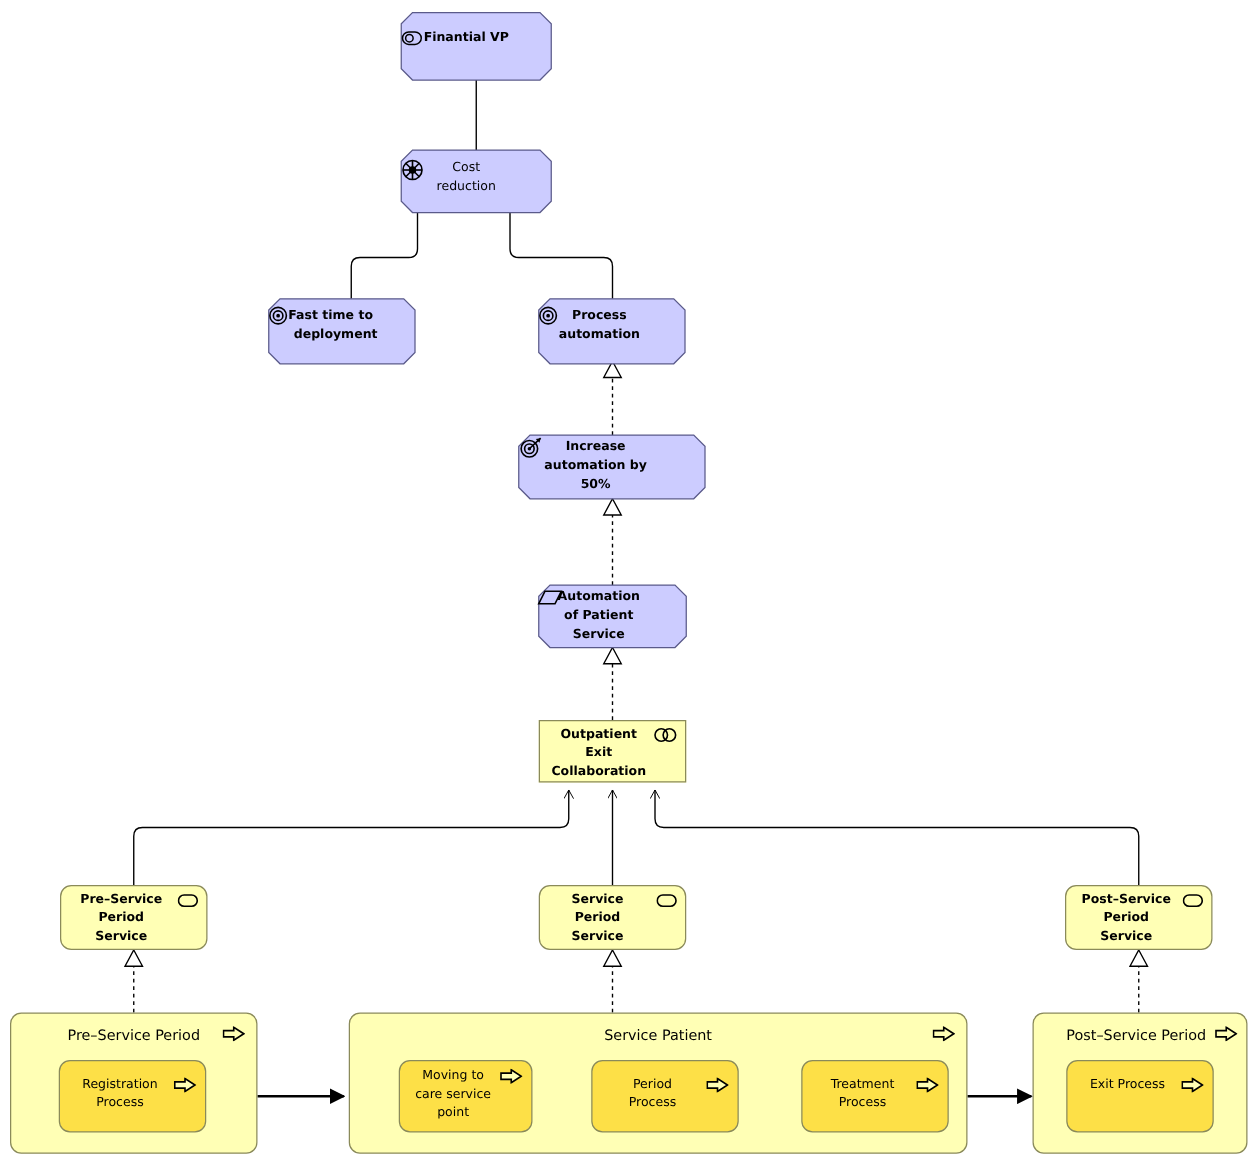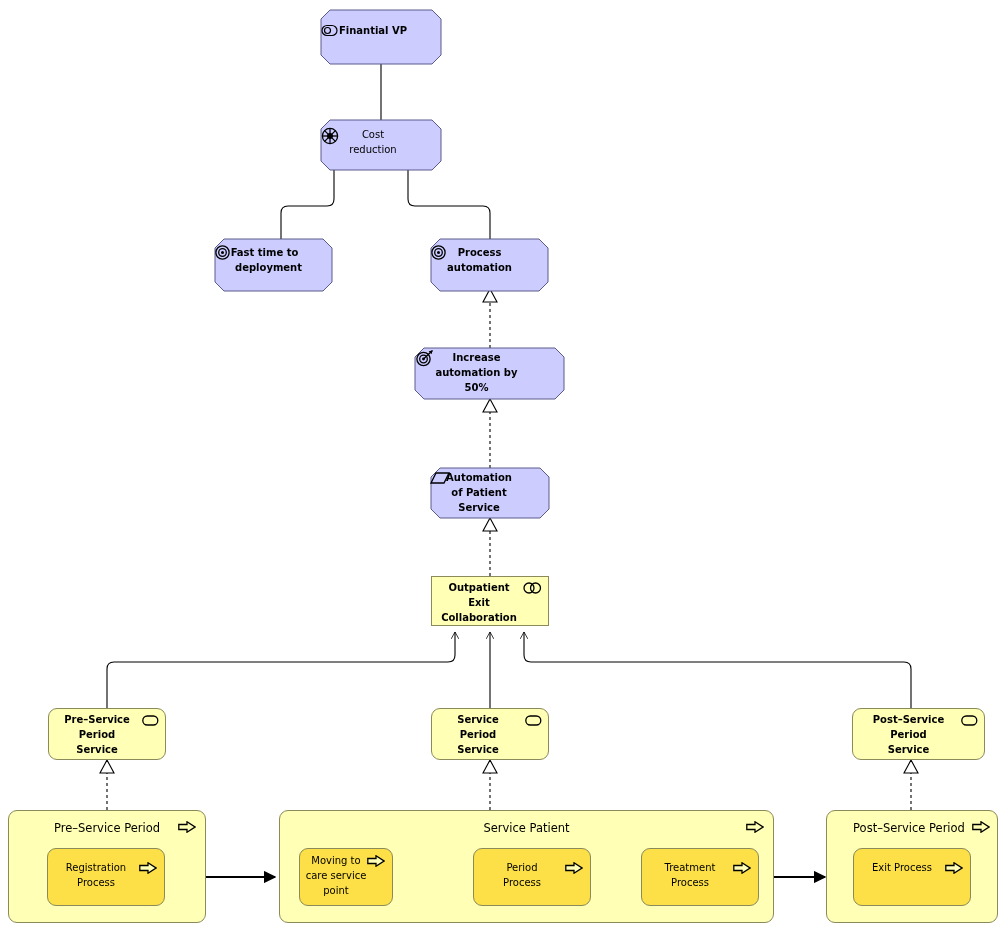--- a/index.html
+++ b/index.html
@@ -168,21 +168,21 @@
 
   <div class="node biz rounded" style="left:431px;top:708px;width:118px;height:52px;">
     <div class="lbl" style="top:3px;padding-right:24px;font-weight:bold;">Service</div>
     <div class="lbl" style="top:18px;padding-right:24px;font-weight:bold;">Period</div>
     <div class="lbl" style="top:33px;padding-right:24px;font-weight:bold;">Service</div>
     <svg class="ico" style="right:6px;top:6px;" width="17" height="11">
       <rect x="0.8" y="1" width="15" height="9" rx="4.5" ry="4.5" fill="#ffffb5" stroke="#000" stroke-width="1.3"></rect>
     </svg>
   </div>
 
-  <div class="node biz rounded" style="left:852px;top:708px;width:133px;height:52px;">
+  <div class="node biz rounded" style="left:852px;top:708px;width:118px;height:52px;">
     <div class="lbl" style="top:3px;padding-right:20px;font-weight:bold;">Post–Service</div>
     <div class="lbl" style="top:18px;padding-right:20px;font-weight:bold;">Period</div>
     <div class="lbl" style="top:33px;padding-right:20px;font-weight:bold;">Service</div>
     <svg class="ico" style="right:6px;top:6px;" width="17" height="11">
       <rect x="0.8" y="1" width="15" height="9" rx="4.5" ry="4.5" fill="#ffffb5" stroke="#000" stroke-width="1.3"></rect>
     </svg>
   </div>
 
   <div class="proc-container" style="left:8px;top:810px;width:198px;height:113px;">
     <div class="proc-title" style="top:10px;">Pre–Service Period</div>
@@ -197,21 +197,21 @@
       </svg>
     </div>
   </div>
 
   <div class="proc-container" style="left:279px;top:810px;width:495px;height:113px;">
     <div class="proc-title" style="top:10px;">Service Patient</div>
     <svg class="ico" style="right:9px;top:10px;" width="18" height="12">
       <polygon points="0.8,3.5 9,3.5 9,0.8 17,6 9,11.2 9,8.5 0.8,8.5" fill="#ffffb5" stroke="#000" stroke-width="1.3"></polygon>
     </svg>
 
-    <div class="subproc" style="left:19px;top:37px;width:94px;height:58px;">
+    <div class="subproc" style="left:39px;top:37px;width:107px;height:58px;">
       <div class="lbl" style="top:4px;padding-right:20px;">Moving to</div>
       <div class="lbl" style="top:19px;padding-right:20px;">care service</div>
       <div class="lbl" style="top:34px;padding-right:20px;">point</div>
       <svg class="ico" style="right:7px;top:6px;" width="18" height="12">
         <polygon points="0.8,3.5 9,3.5 9,0.8 17,6 9,11.2 9,8.5 0.8,8.5" fill="#ffffb5" stroke="#000" stroke-width="1.3"></polygon>
       </svg>
     </div>
 
     <div class="subproc" style="left:193px;top:37px;width:118px;height:58px;">
       <div class="lbl" style="top:11px;padding-right:20px;">Period</div>

